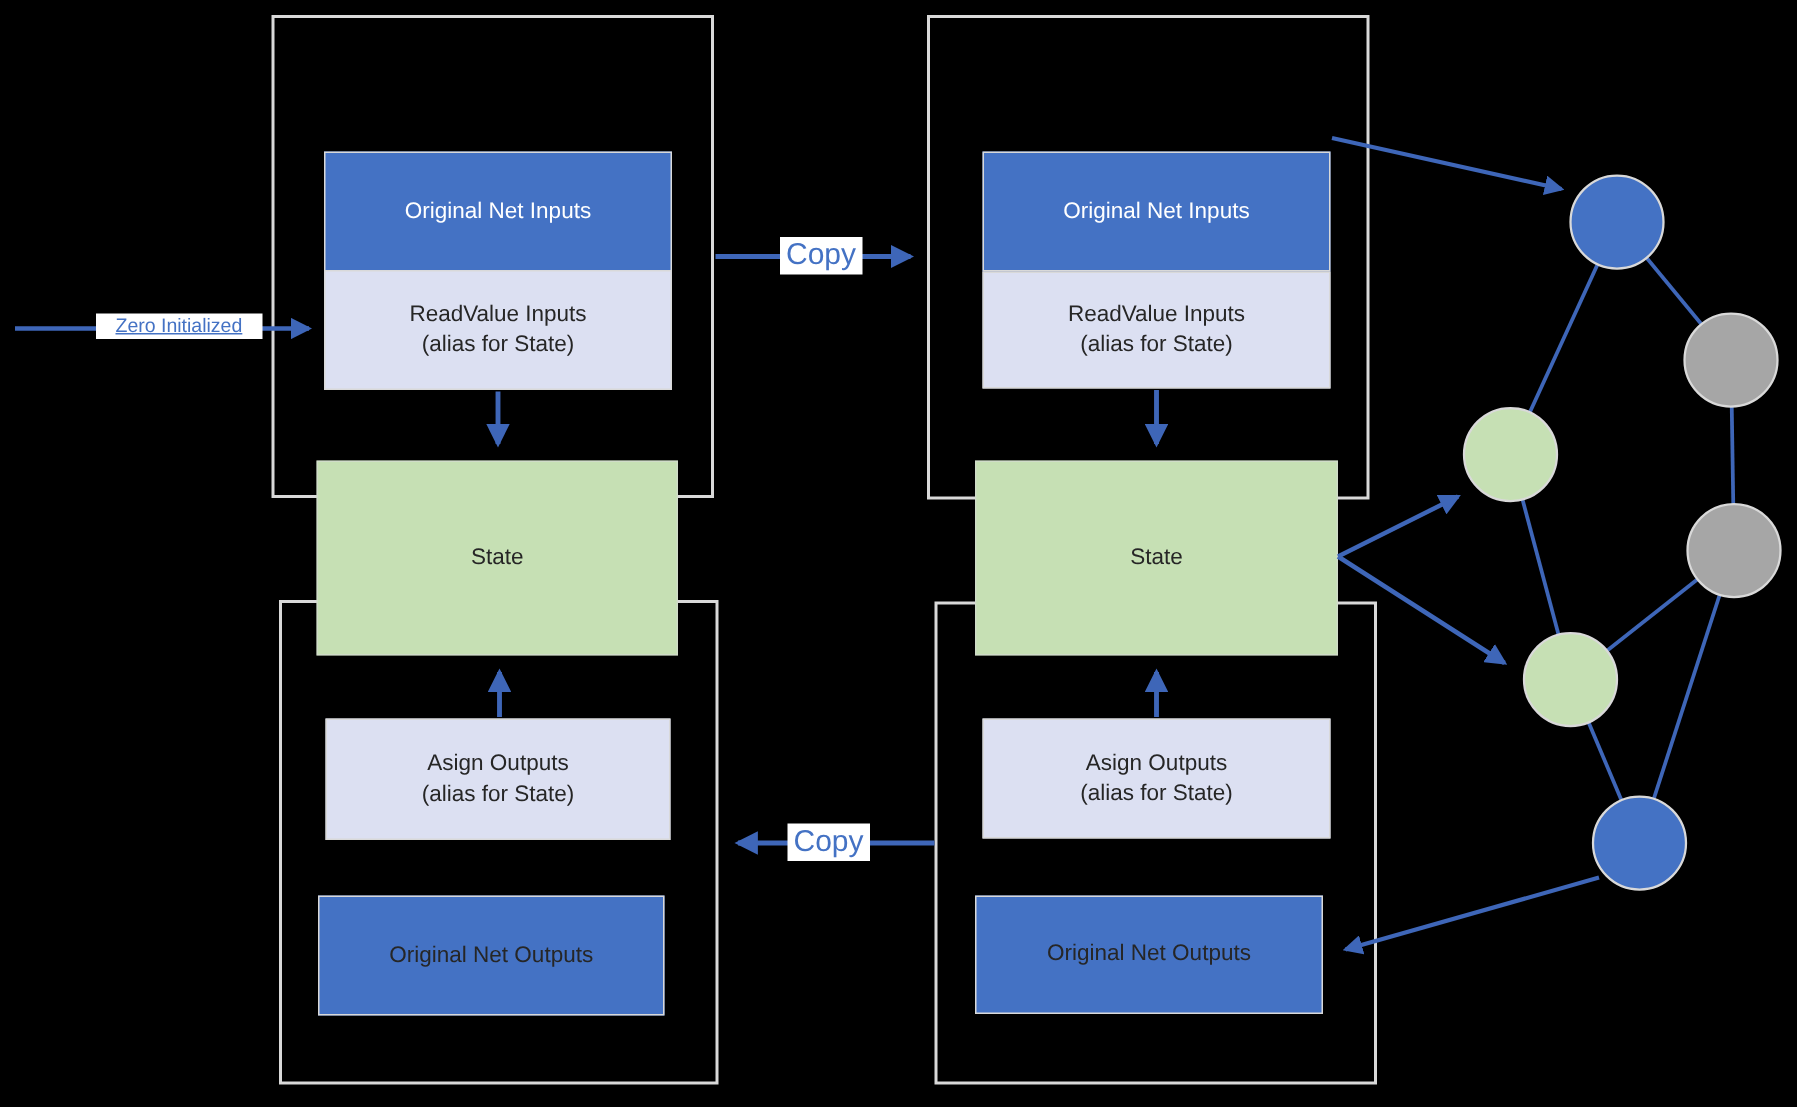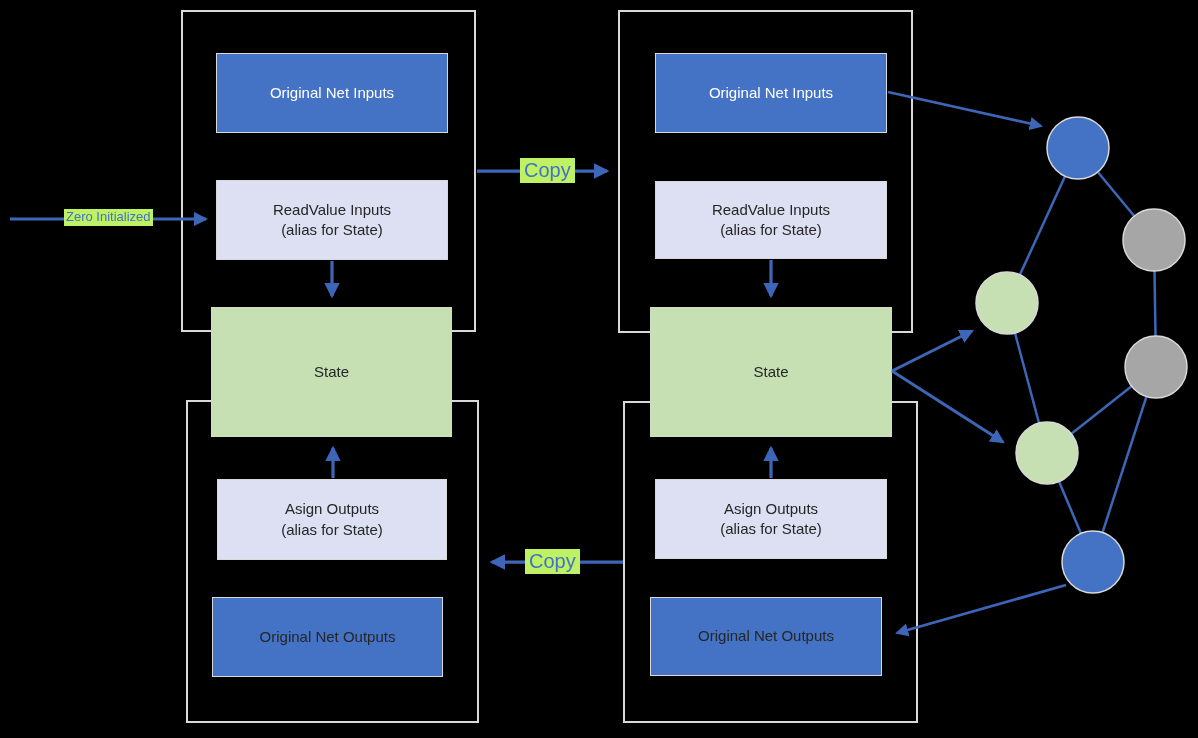--- a/index.html
+++ b/index.html
@@ -12,38 +12,38 @@
     position:absolute;border:2px solid var(--shape_border,#D9D9D9);
     box-sizing:border-box;background:transparent;z-index:1;
   }
   .box{
     position:absolute;box-sizing:border-box;z-index:2;
     border:1.5px solid var(--shape_border,#D9D9D9);
     display:flex;align-items:center;justify-content:center;text-align:center;
     font-size:15px;color:#262626;line-height:1.35;
   }
   .box-blue{background:var(--blue,#4472C4);}
-  .box-blue.light-text{color:#fff;}
+  .box-blue.light-text{color:#fff;margin-top:48px;}
   .box-lavender{background:var(--lavender,#DCE0F2);align-items:center;}
   .box-green{background:var(--green,#C6E0B4);border-color:rgba(217,217,217,.55);justify-content:center;}
   .two-line{white-space:pre-line;}
   .svg-layer{position:absolute;left:0;top:0;z-index:5;pointer-events:none;}
   .edge{stroke:var(--arrow,#3E66B8);stroke-width:2.5;fill:none;}
   .arrow{stroke:var(--arrow,#3E66B8);fill:none;}
   .arrow-head{fill:var(--arrow,#3E66B8);}
   .node{stroke:var(--shape_border,#D9D9D9);stroke-width:1.5;}
   .node-blue{fill:var(--blue,#4472C4);}
   .node-gray{fill:var(--gray,#A6A6A6);}
   .node-green{fill:var(--green,#C6E0B4);}
   .flow-label{
-    position:absolute;z-index:10;background:#bef264;color:var(--label_blue,#4472C4);
+    position:absolute;z-index:10;background:#ffffff;color:var(--label_blue,#4472C4);
     padding:1px 4px;line-height:1.15;
   }
   .flow-label.big{font-size:20px;}
-  .flow-label.small{font-size:13px;padding:1px 2px;}
+  .flow-label.small{font-size:13px;padding:1px 13px;text-decoration:underline;}
 </style>
 </head>
 <body>
 
 <div class="canvas">
 
   <div class="container" style="left:181px;top:10px;width:295px;height:322px;"></div>
   <div class="container" style="left:186px;top:400px;width:293px;height:323px;"></div>
   <div class="container" style="left:618px;top:10px;width:295px;height:323px;"></div>
   <div class="container" style="left:623px;top:401px;width:295px;height:322px;"></div>

